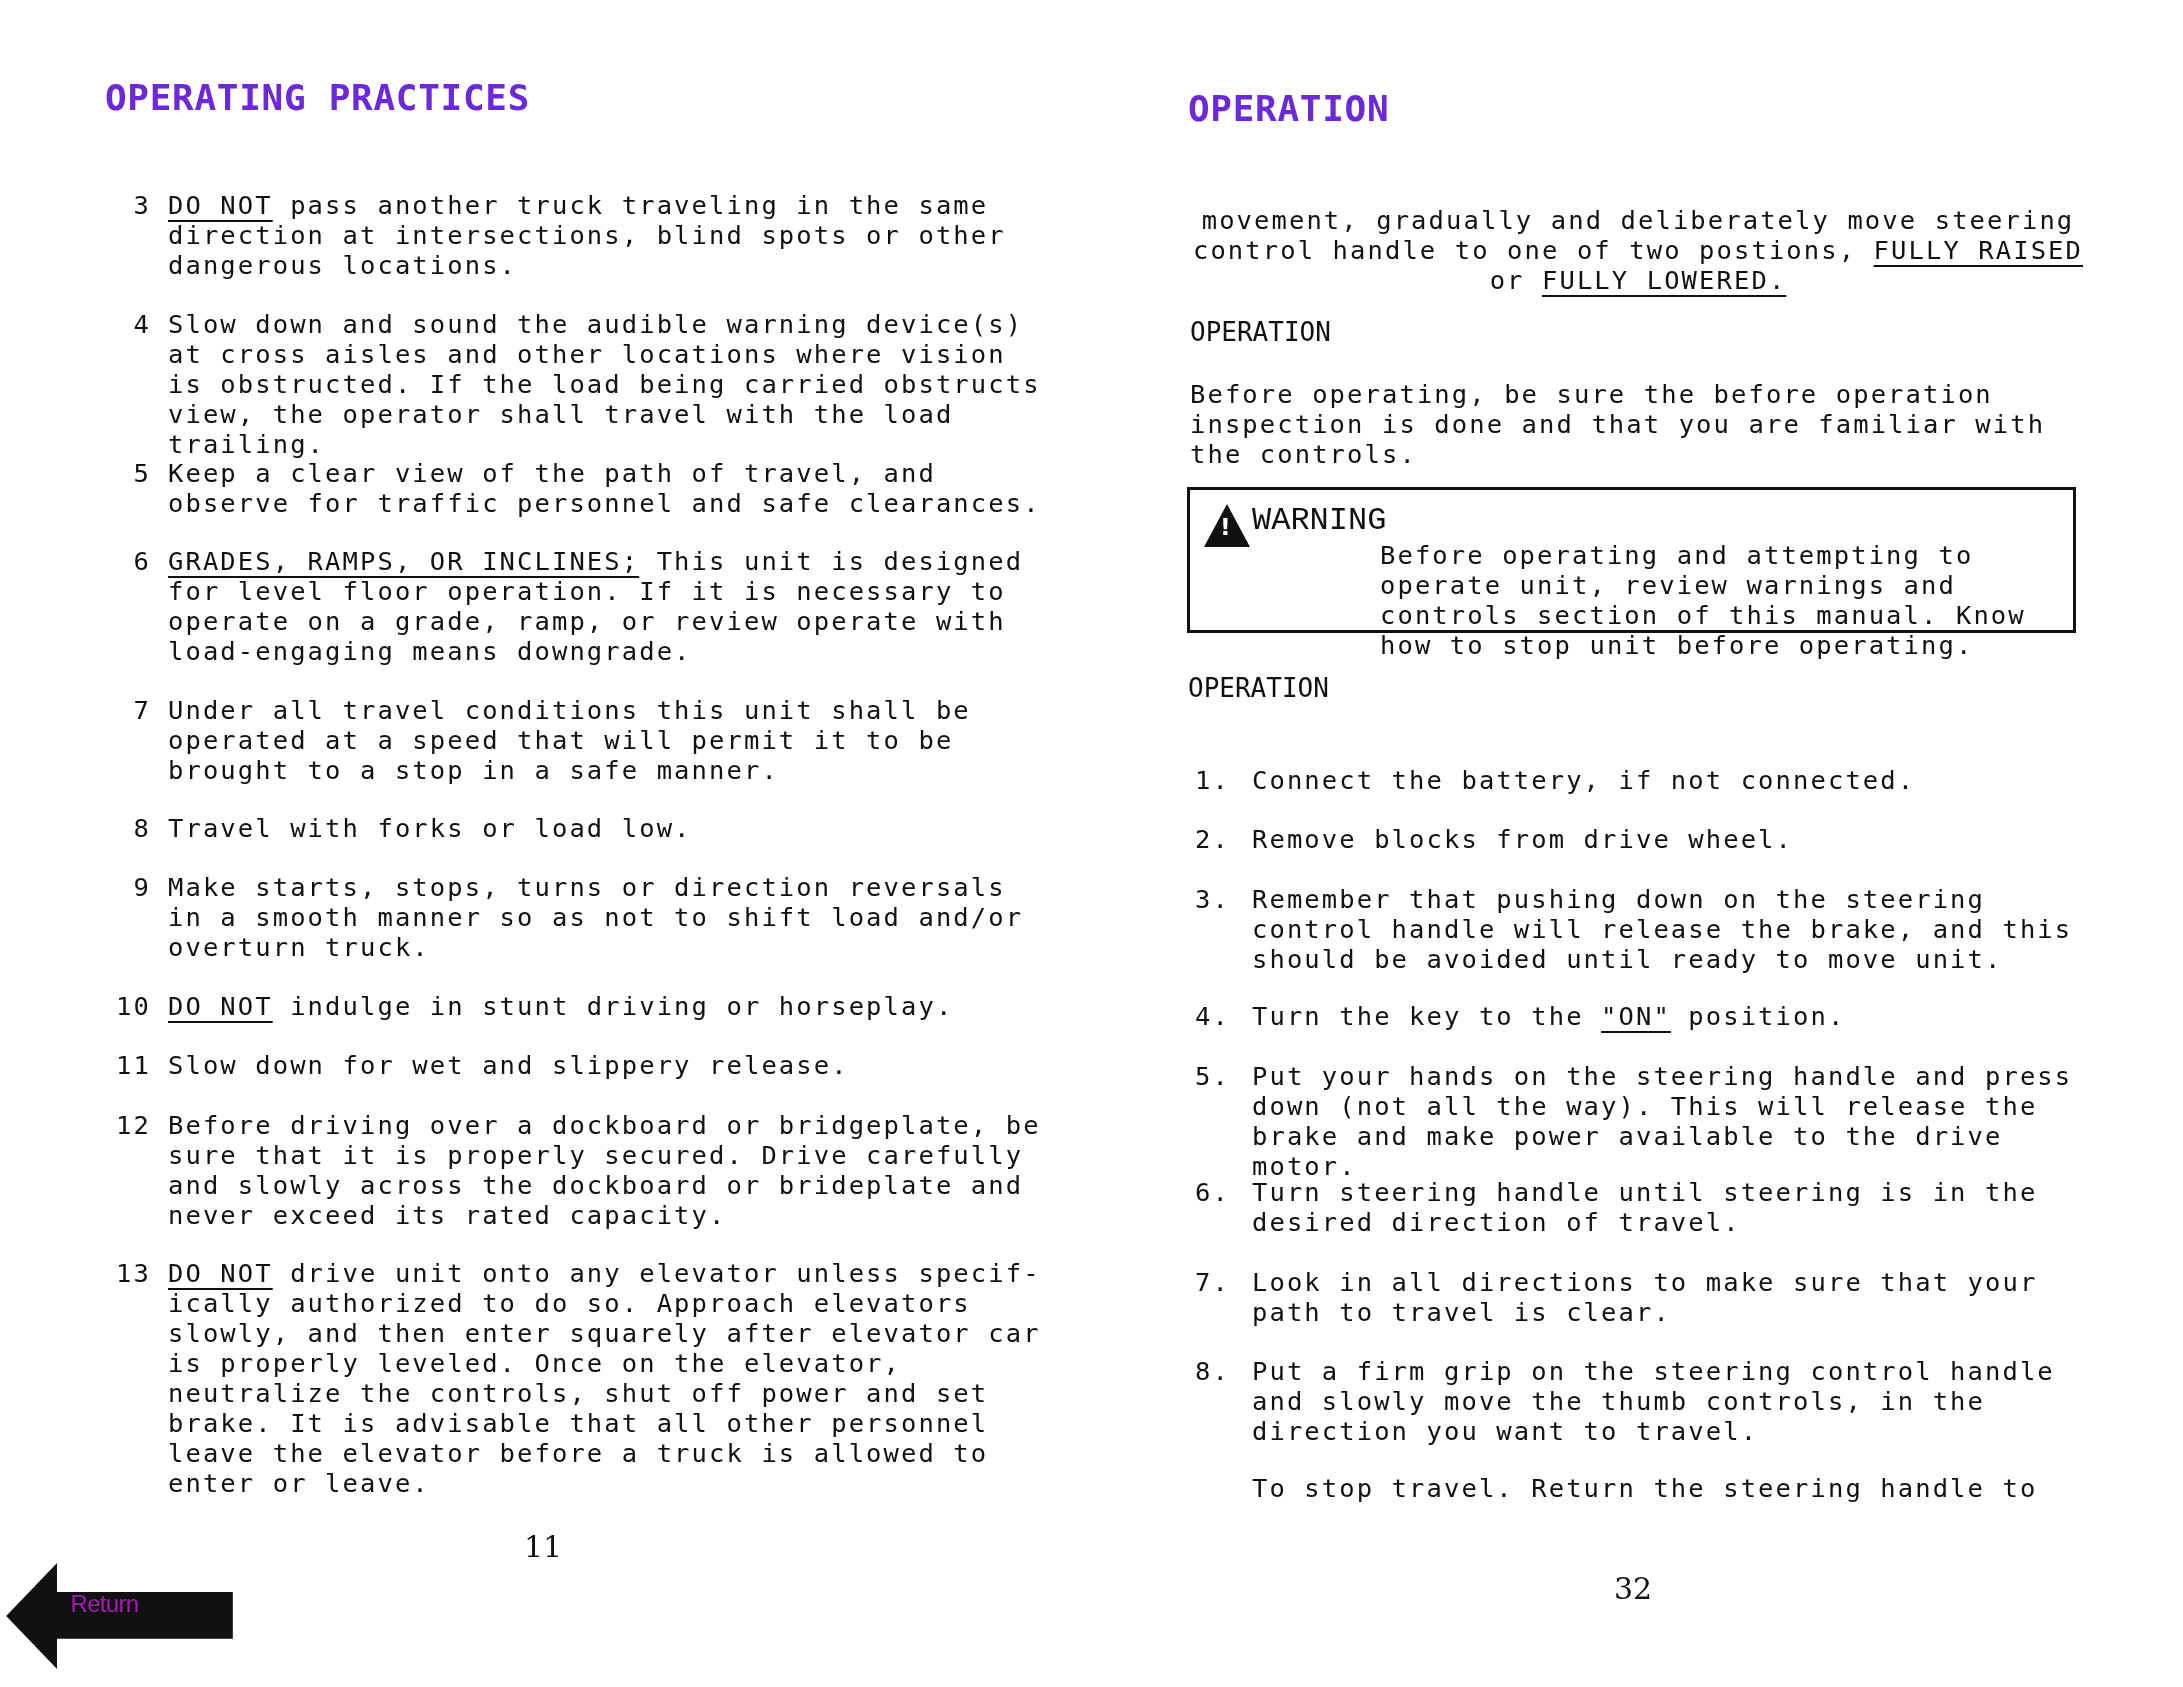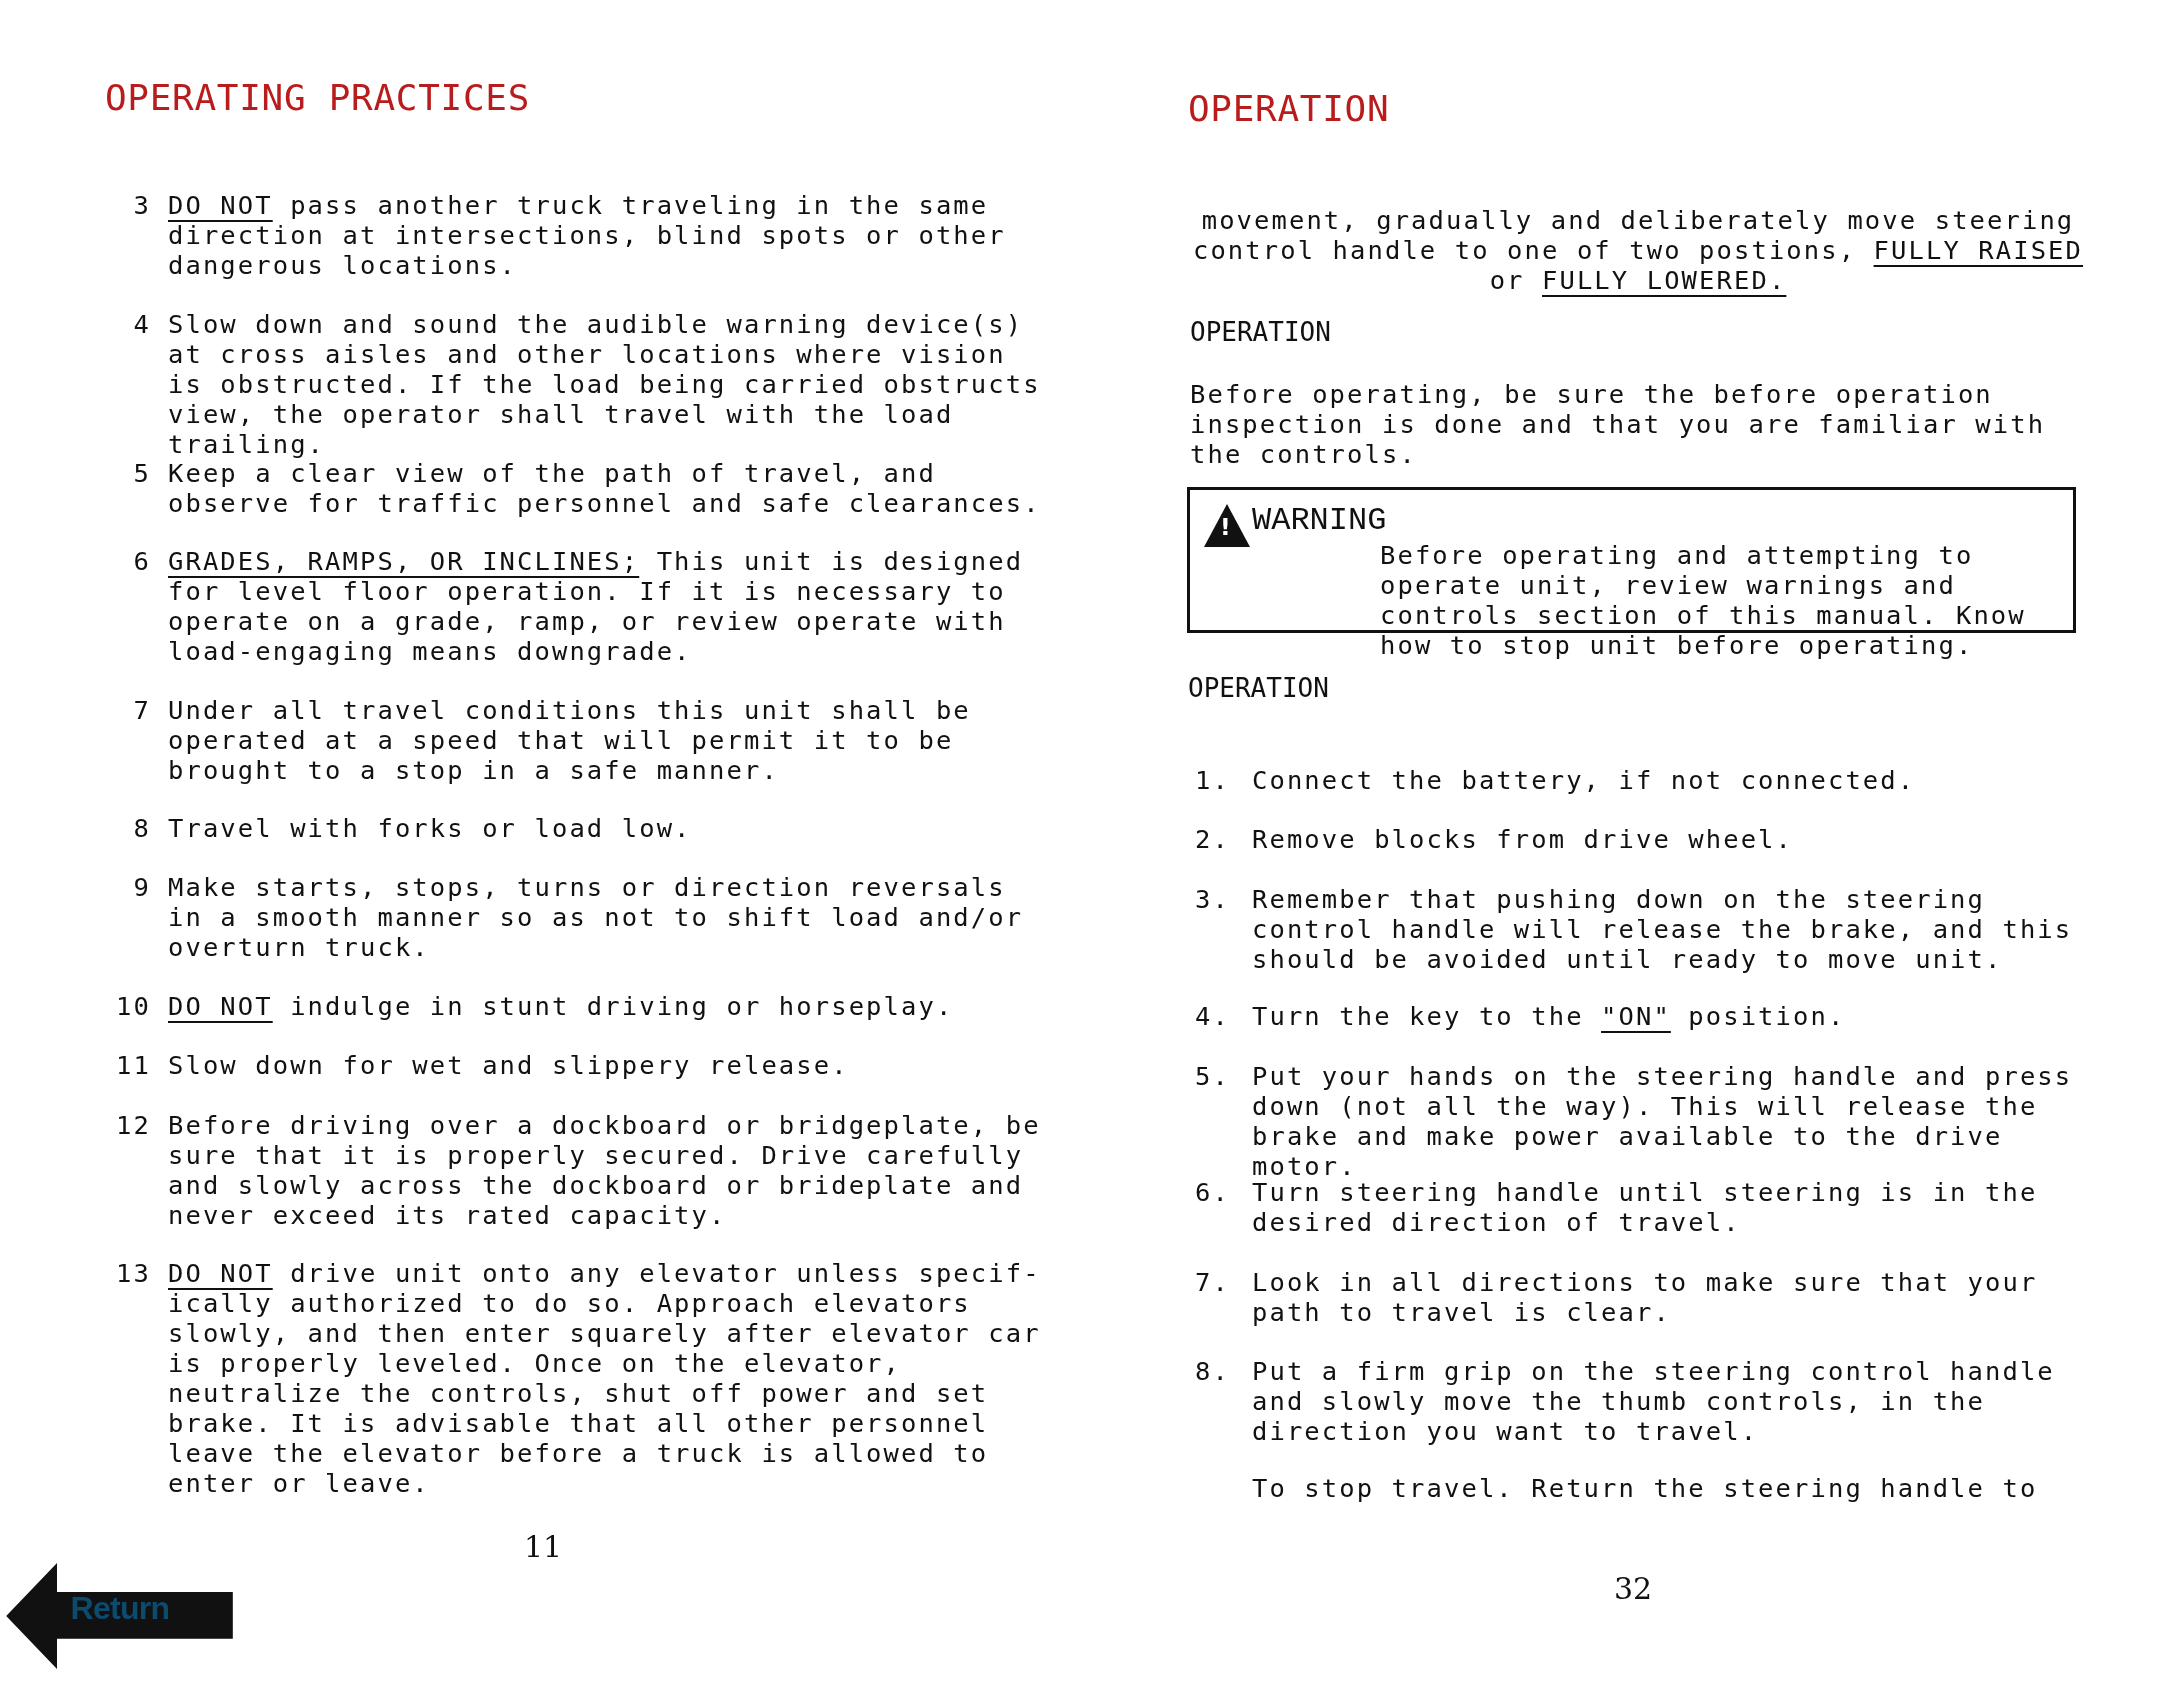--- a/index.html
+++ b/index.html
@@ -1,39 +1,39 @@
 <!DOCTYPE html>
 <html style="font-size:11px"><head>
 <meta charset="utf-8">
 <style>
   html, body { margin:0; padding:0; background:#ffffff; }
   body { width:2183px; height:1687px; position:relative; overflow:hidden; color:#111;
          font-family:"DejaVu Sans Mono", monospace; }
   .page { position:absolute; top:0; height:1687px; }
   .left { left:0; width:1092px; }
   .right { left:1092px; width:1092px; }
-  .title { position:absolute; font-family:"DejaVu Sans Mono", monospace; font-size:36px; letter-spacing:0.7px; color:#b91c1c; }
+  .title { position:absolute; font-family:"DejaVu Sans Mono", monospace; font-size:36px; letter-spacing:0.7px; color:#6d28d9;font-weight:bold; }
   .sub { position:absolute; font-family:"DejaVu Sans Mono", monospace; font-size:26px; color:#111; }
   .item { position:absolute; left:103px; width:930px; font-size:25.5px; line-height:30px; letter-spacing:2.1px; }
   .num { position:absolute; left:0; width:48px; text-align:right; }
   .txt { position:absolute; left:65px; width:889px; }
   .u { text-decoration:underline; text-underline-offset:5.5px; }
   .para { position:absolute; font-size:25.5px; line-height:30px; letter-spacing:2.1px; width:896px; }
   .warnbox { position:absolute; left:105px; top:487px; width:889px; height:146px; border:3.4px solid #111; box-sizing:border-box; }
   .warnicon { position:absolute; left:13.8px; top:13.8px; width:0; height:0; border-left:23.4px solid transparent; border-right:23.4px solid transparent; border-bottom:43px solid #111; }
   .warnbang { position:absolute; left:30px; top:23.4px; color:#fff; font-family:"DejaVu Sans", sans-serif; font-weight:bold; font-size:23.4px; }
   .warnlabel { position:absolute; left:62px; top:12.4px; font-size:32px; font-family:Liberation Mono, monospace; }
   .warntext { position:absolute; left:190px; top:15px; width:689px; font-size:25.5px; line-height:30px; letter-spacing:2.1px;margin-top:35px; }
   .pgnum { position:absolute; font-family:"DejaVu Serif", serif; font-size:30px; }
   .ritem { position:absolute; left:103px; width:896px; font-size:25.5px; line-height:30px; letter-spacing:2.1px; }
   .ritem .num { width:41px; text-align:left; }
   .ritem .txt { left:57px; width:848px; }
   .return-btn { position:absolute; left:5.5px; top:1559px; width:227px; height:114px; cursor:pointer; }
   .return-btn svg { position:absolute; left:0; top:0; }
-  .return-label { position:absolute; left:65px; top:31px; color:#0c4a6e; font-family:"Liberation Sans", sans-serif; font-weight:bold; font-size:32px; letter-spacing:-0.7px; }
+  .return-label { position:absolute; left:65px; top:31px; color:#a21caf; font-family:"Liberation Sans", sans-serif; font-weight:normal; font-size:24px; letter-spacing:-0.7px; }
 </style>
 </head>
 <body>
 
 <div class="page left">
   <div class="title" style="left:105px; top:77px;">OPERATING PRACTICES</div>
 
   <div class="item" style="top:190px;">
     <span class="num">3</span>
     <span class="txt"><span class="u">DO NOT</span><span> pass another truck traveling in the same direction at intersections, blind spots or other dangerous locations.</span></span>

